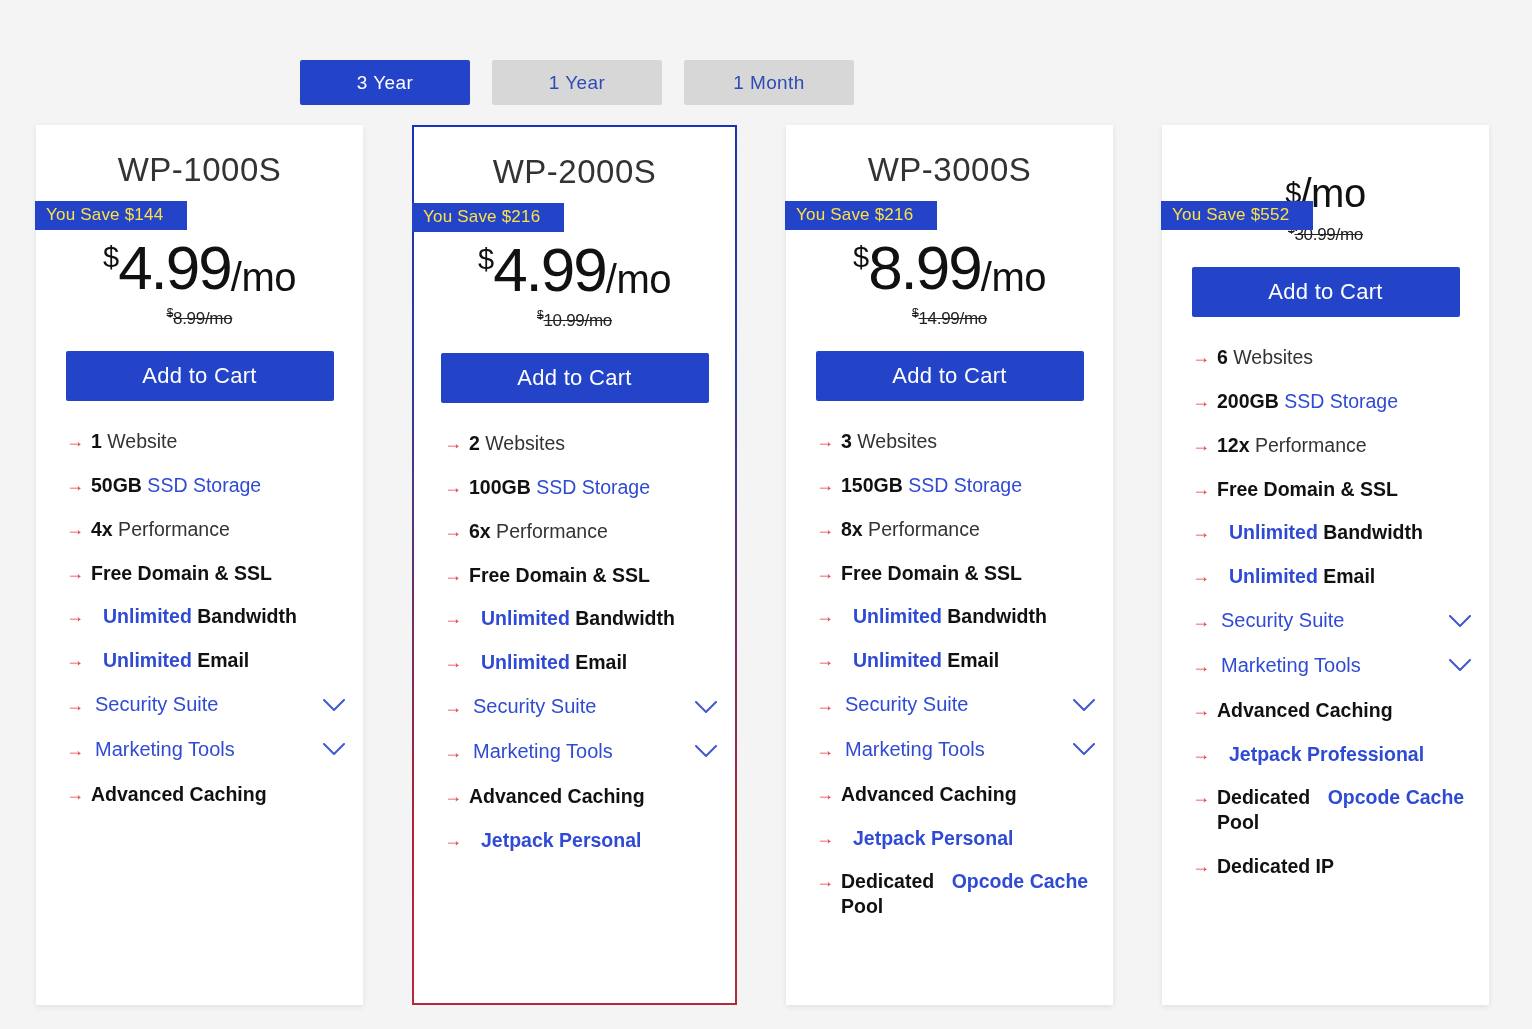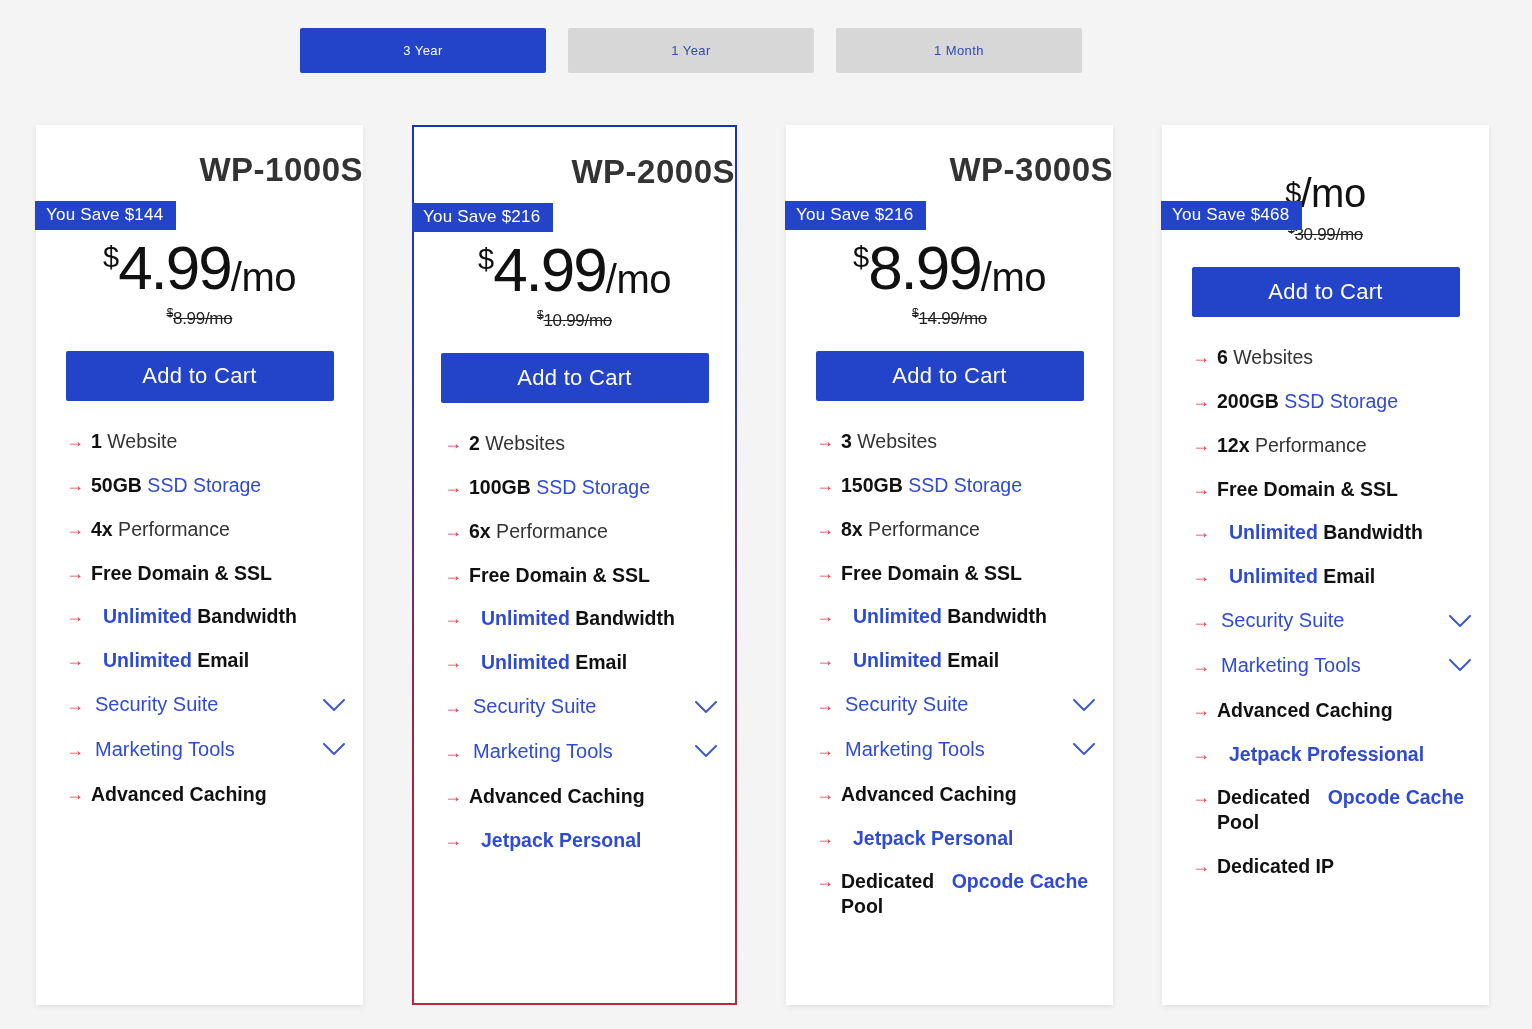--- a/index.html
+++ b/index.html
@@ -16,35 +16,36 @@
 
   
   .term-bar {
     position: absolute;
     left: 300px;
     top: 28px;
     display: flex;
     gap: 22px;
   }
   .term-btn {
-    width: 246px;
+    width: 170px;
     height: 45px;
     border: 0;
     border-radius: 2px;
     background: #d7d7d7;
     color: #2f4bb6;
     font-family: "Liberation Sans", sans-serif;
-    font-size: 13px;
+    font-size: 19px;
     font-weight: 400;
     letter-spacing: .4px;
     display: flex;
     align-items: center;
     justify-content: center;
     cursor: pointer;
     box-sizing: border-box;
+    margin-top: 32px;
   }
   .term-btn.active {
     background: #2344c8;
     color: #ffffff;
   }
 
   
   .cards {
     position: absolute;
     left: 36px;
@@ -67,36 +68,36 @@
     box-shadow: none;
     background:
       linear-gradient(#fff, #fff) padding-box,
       linear-gradient(to bottom, #1a33b5 0%, #2a3ba0 28%, #6e2f66 55%, #ab2537 78%, #b5293c 100%) border-box;
     border: 2px solid transparent;
   }
 
   .plan-name {
     margin: 0;
     padding-top: 26px;
-    text-align: right;
+    text-align: center;
     font-size: 33px;
-    font-weight: 700;
+    font-weight: 400;
     color: #333333;
     letter-spacing: .5px;
   }
 
   .save-badge {
     position: absolute;
     left: -1px;
     top: 76px;
     background: #2344c8;
-    color: #ffffff;
+    color: #fde047;
     font-size: 17px;
     font-weight: 400;
-    padding: 4px 13px 5px 11px;
+    padding: 4px 24px 5px 11px;
     letter-spacing: .2px;
     white-space: nowrap;
   }
   .card.featured .save-badge { left: -2px; }
 
   .price-block {
     text-align: center;
     padding-top: 48px;
   }
   .price-line {
@@ -389,21 +390,21 @@
           <span class="arrow">→</span>
           <span class="txt"><span class="blue">Jetpack Personal</span></span>
         </li>
         <li class="feature">
           <span class="arrow">→</span>
           <span class="txt"><span class="b">Dedicated </span><span class="blue">Opcode Cache</span><span class="b"> Pool</span></span>
         </li>
       </ul>
     </div>
     <div class="card">
-      <div class="save-badge">You Save $468</div>
+      <div class="save-badge">You Save $552</div>
       <div class="price-block"><div class="price-line">
           <span class="cur">$</span>
           <span class="per">/mo</span>
         </div><div class="old-price"><span class="ocur">$</span><span>30.99/mo</span></div></div>
       <button class="cta">Add to Cart</button>
       <ul class="features">
         <li class="feature">
           <span class="arrow">→</span>
           <span class="txt"><span class="b">6</span><span class="n"> Websites</span></span>
         </li>

